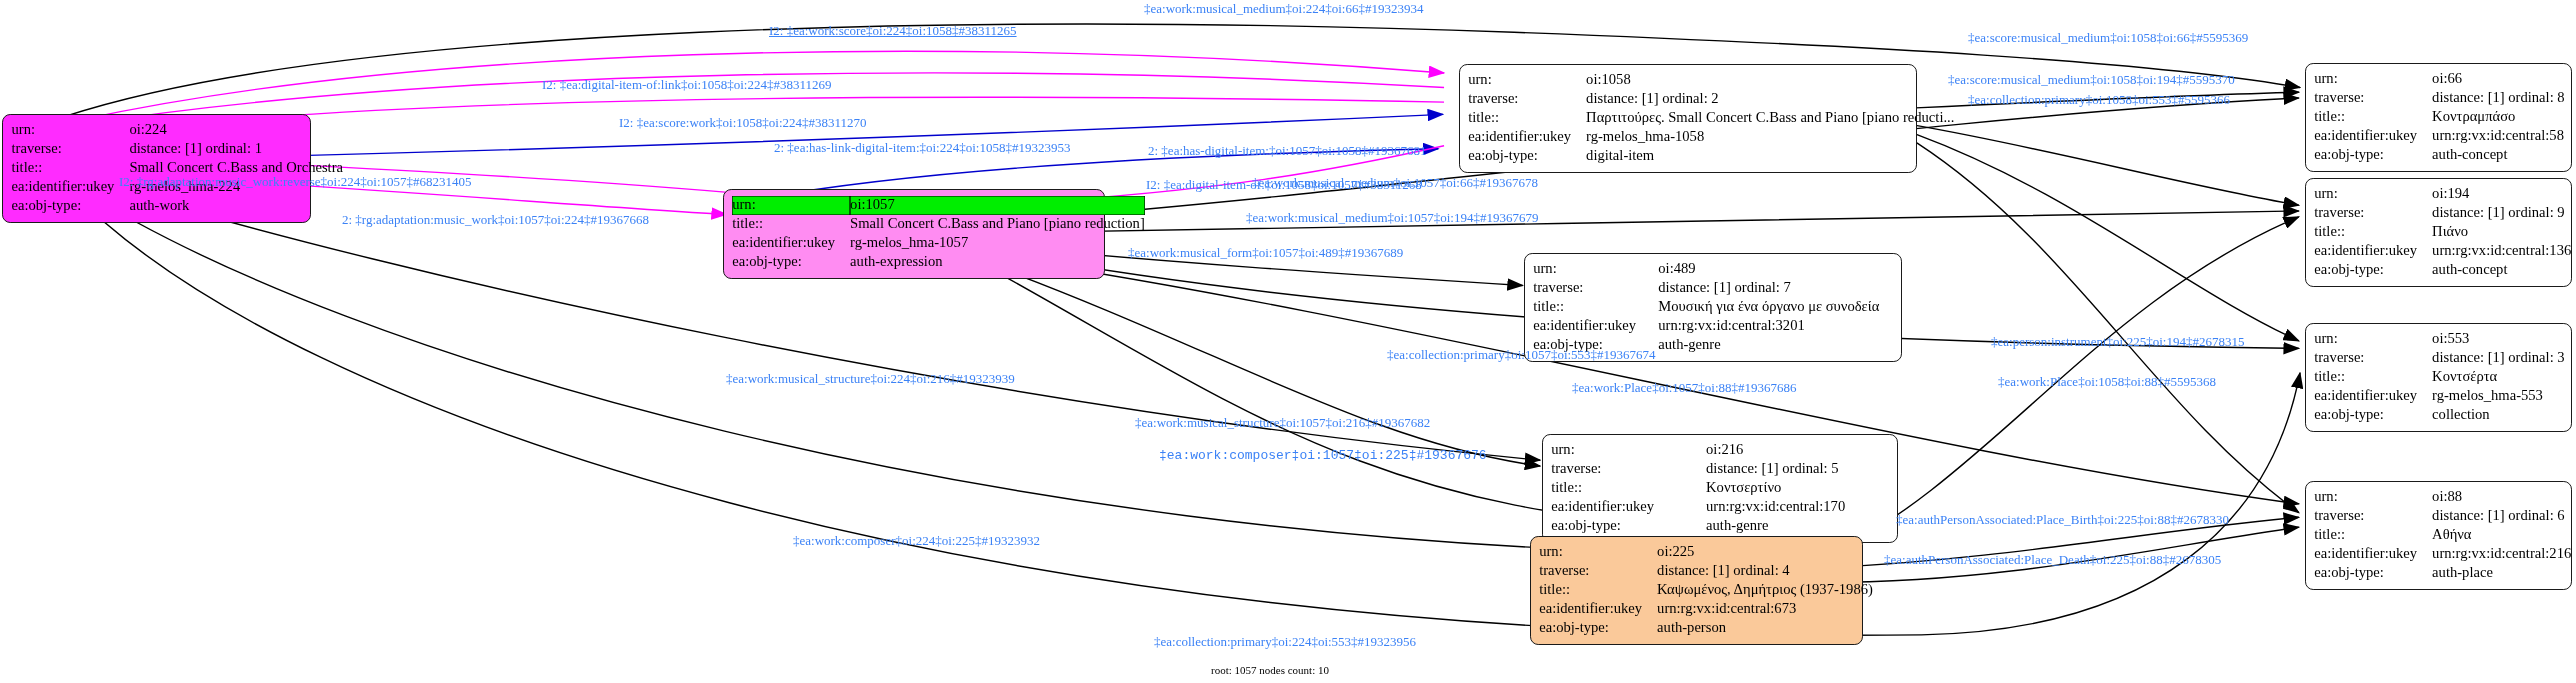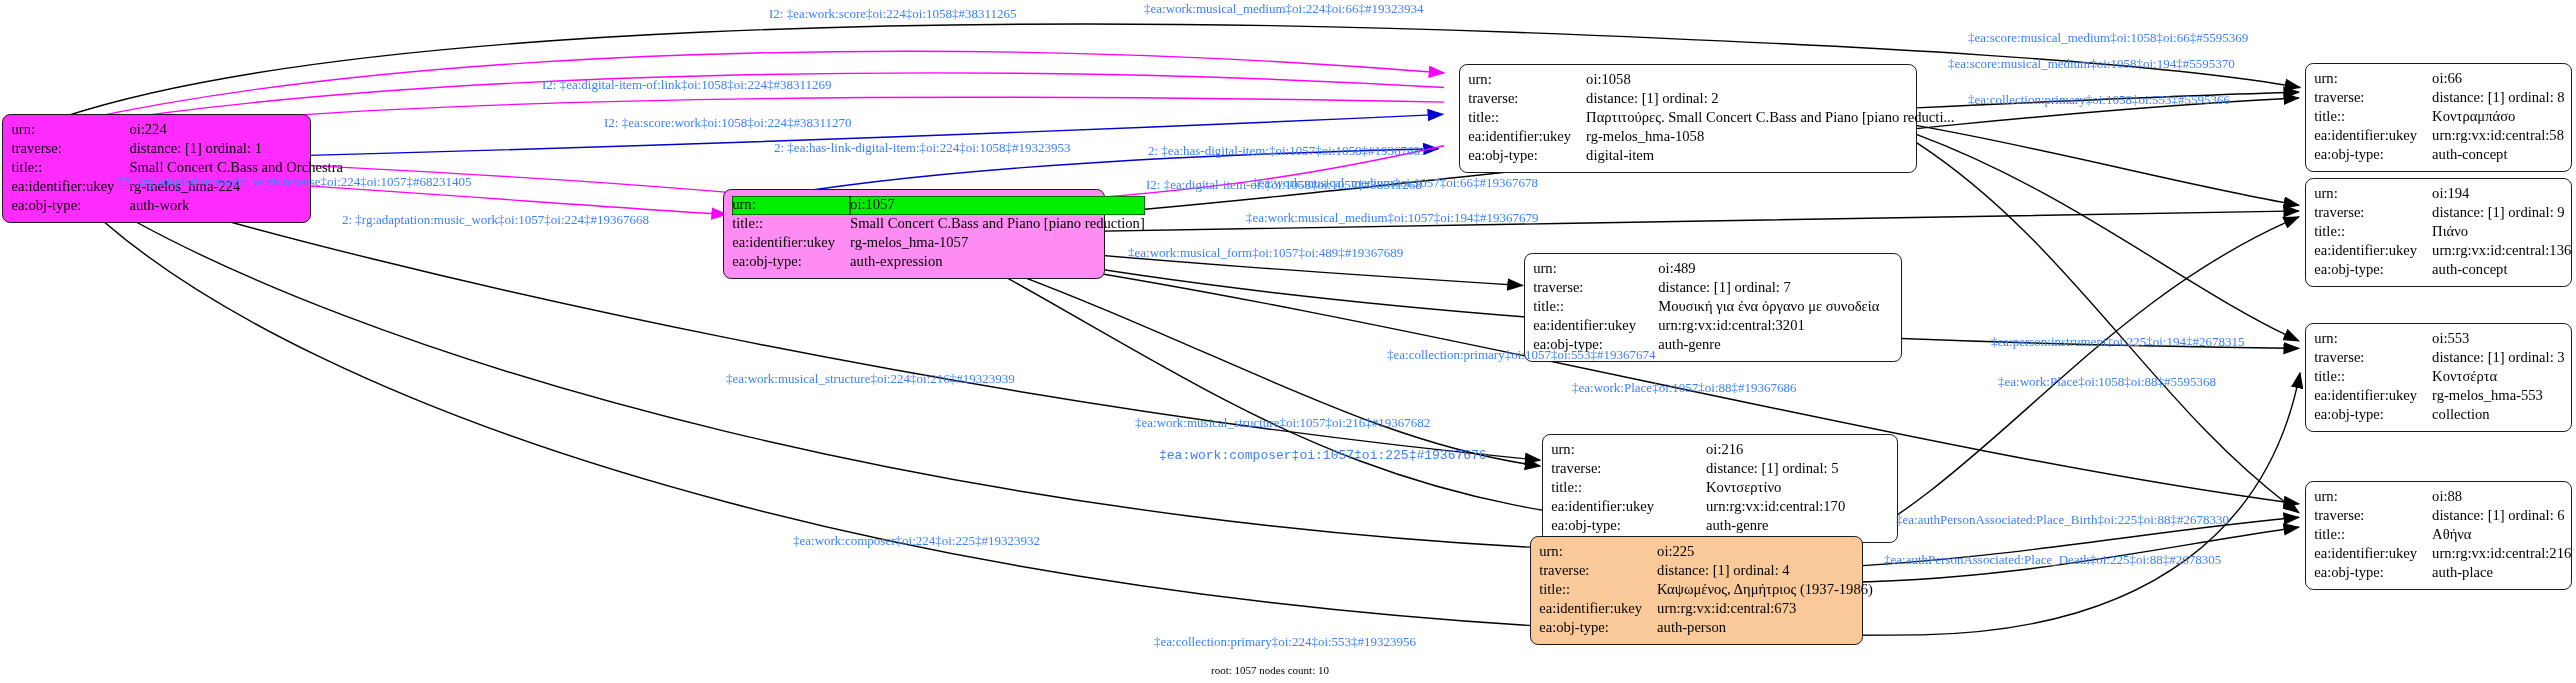--- a/index.html
+++ b/index.html
@@ -356,30 +356,30 @@
       </tr>
       <tr>
         <td class="k">ea:obj-type:</td>
         <td class="v">auth-place</td>
       </tr>
     </tbody>
       </table>
   </div>
 
   <div class="elabel" style="left:1144px;top:1.2px;">‡ea:work:musical_medium‡oi:224‡oi:66‡#19323934</div>
-  <div class="elabel" style="left:769px;top:6px;">I2: ‡ea:work:score‡oi:224‡oi:1058‡#38311265</div>
+  <div class="elabel" style="left:769px;top:23px;text-decoration:underline;">I2: ‡ea:work:score‡oi:224‡oi:1058‡#38311265</div>
   <div class="elabel" style="left:542px;top:77px;">I2: ‡ea:digital-item-of:link‡oi:1058‡oi:224‡#38311269</div>
-  <div class="elabel" style="left:604px;top:115px;">I2: ‡ea:score:work‡oi:1058‡oi:224‡#38311270</div>
+  <div class="elabel" style="left:619px;top:115px;">I2: ‡ea:score:work‡oi:1058‡oi:224‡#38311270</div>
   <div class="elabel" style="left:774px;top:140px;">2: ‡ea:has-link-digital-item:‡oi:224‡oi:1058‡#19323953</div>
   <div class="elabel" style="left:119px;top:174px;">I2: ‡rg:adaptation:music_work:reverse‡oi:224‡oi:1057‡#68231405</div>
   <div class="elabel" style="left:342px;top:212px;">2: ‡rg:adaptation:music_work‡oi:1057‡oi:224‡#19367668</div>
   <div class="elabel" style="left:1148px;top:143px;">2: ‡ea:has-digital-item:‡oi:1057‡oi:1058‡#19367681</div>
   <div class="elabel" style="left:1146px;top:177px;">I2: ‡ea:digital-item-of:‡oi:1058‡oi:1057‡#38311268</div>
   <div class="elabel" style="left:1968px;top:30px;">‡ea:score:musical_medium‡oi:1058‡oi:66‡#5595369</div>
-  <div class="elabel" style="left:1948px;top:56px;">‡ea:score:musical_medium‡oi:1058‡oi:194‡#5595370</div>
+  <div class="elabel" style="left:1948px;top:72px;">‡ea:score:musical_medium‡oi:1058‡oi:194‡#5595370</div>
   <div class="elabel" style="left:1252px;top:175px;">‡ea:work:musical_medium‡oi:1057‡oi:66‡#19367678</div>
   <div class="elabel" style="left:1246px;top:210px;">‡ea:work:musical_medium‡oi:1057‡oi:194‡#19367679</div>
   <div class="elabel" style="left:1968px;top:92px;">‡ea:collection:primary‡oi:1058‡oi:553‡#5595366</div>
   <div class="elabel" style="left:1128px;top:245px;">‡ea:work:musical_form‡oi:1057‡oi:489‡#19367689</div>
   <div class="elabel" style="left:1387px;top:347px;">‡ea:collection:primary‡oi:1057‡oi:553‡#19367674</div>
   <div class="elabel" style="left:1991px;top:334px;">‡ea:person:instrument‡oi:225‡oi:194‡#2678315</div>
   <div class="elabel" style="left:726px;top:371px;">‡ea:work:musical_structure‡oi:224‡oi:216‡#19323939</div>
   <div class="elabel" style="left:1572px;top:380px;">‡ea:work:Place‡oi:1057‡oi:88‡#19367686</div>
   <div class="elabel" style="left:1998px;top:374px;">‡ea:work:Place‡oi:1058‡oi:88‡#5595368</div>
   <div class="elabel" style="left:1135px;top:415px;">‡ea:work:musical_structure‡oi:1057‡oi:216‡#19367682</div>

